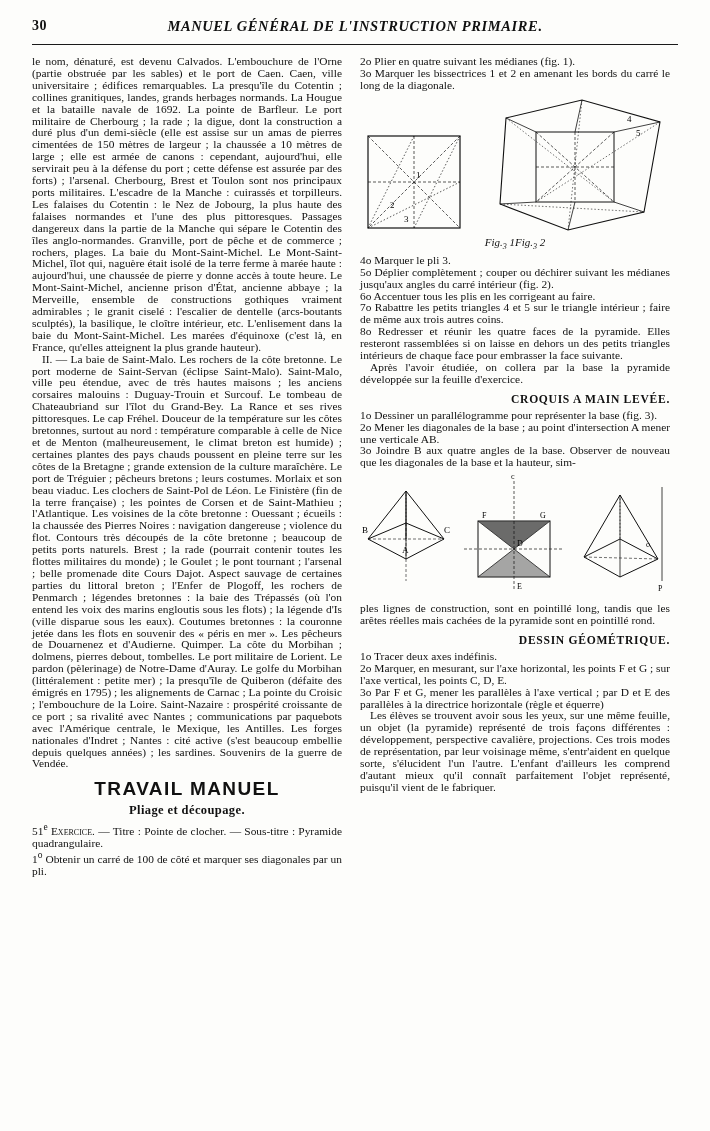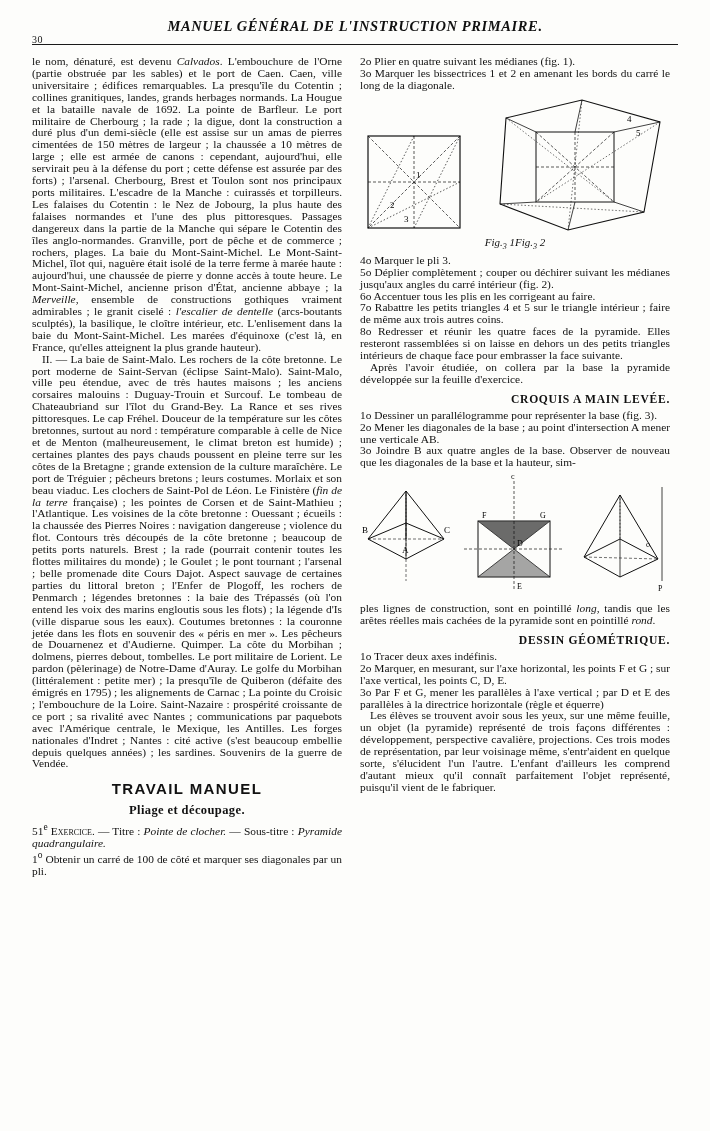--- a/index.html
+++ b/index.html
@@ -19,24 +19,24 @@
   .header {
     position: absolute;
     top: 18px;
     left: 0;
     width: 710px;
     height: 22px;
   }
   .folio {
     position: absolute;
     left: 32px;
-    top: 16px;
+    top: 0;
     font-family: "Liberation Serif", serif;
-    font-size: 10px;
-    font-weight: normal;
+    font-size: 14px;
+    font-weight: bold;
     letter-spacing: 0.5px;
   }
   .running-title {
     position: absolute;
     left: 120px;
     top: 0;
     width: 470px;
     text-align: center;
     font-family: "Liberation Serif", serif;
     font-size: 14.5px;
@@ -62,30 +62,30 @@
   }
   .col-left { left: 32px; }
   .col-right { left: 360px; }
 
   p.body {
     margin: 0;
     text-indent: 10px;
     text-align: justify;
   }
   p.body.noind { text-indent: 0; }
-  .it { font-style: italic; }
+  .it { }
   .sc {
     font-variant: small-caps;
   }
   .sub { vertical-align: sub; font-size: 8px; }
 
   h2.section {
     margin: 13px 0 6px 0;
     text-align: center;
-    font-size: 15px;
+    font-size: 19px;
     font-weight: bold;
     letter-spacing: 1.4px;
     font-family: "Liberation Sans", sans-serif;
   }
   h3.subsection {
     margin: 10px 0 5px 0;
     text-align: center;
     font-size: 12.5px;
     font-weight: bold;
     letter-spacing: 0.4px;

